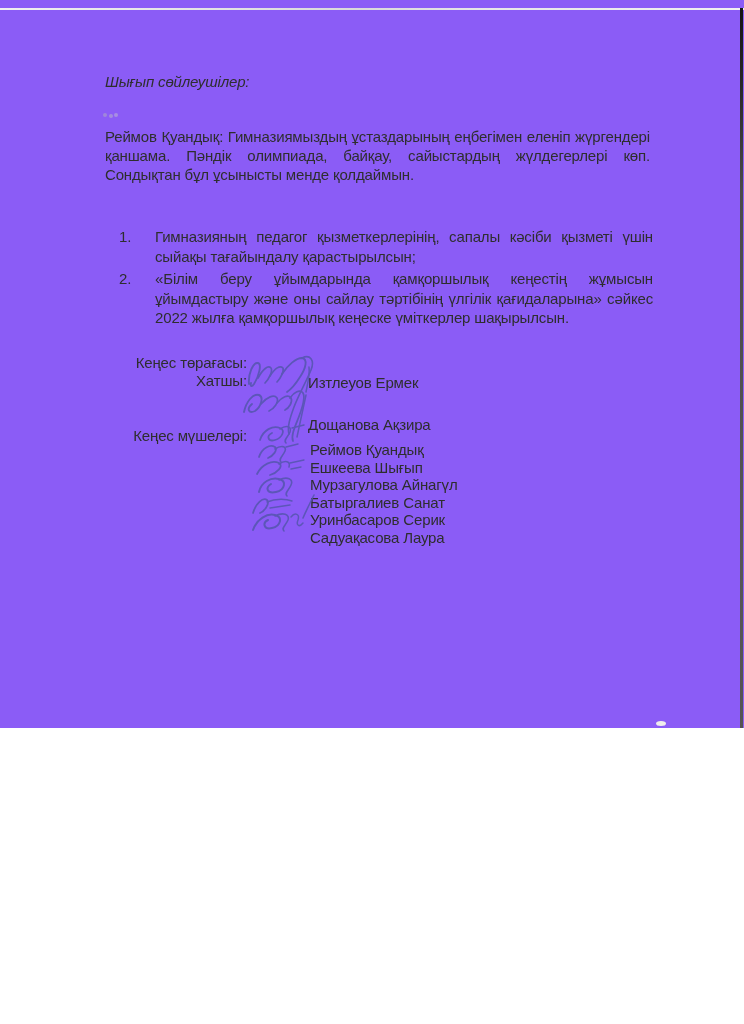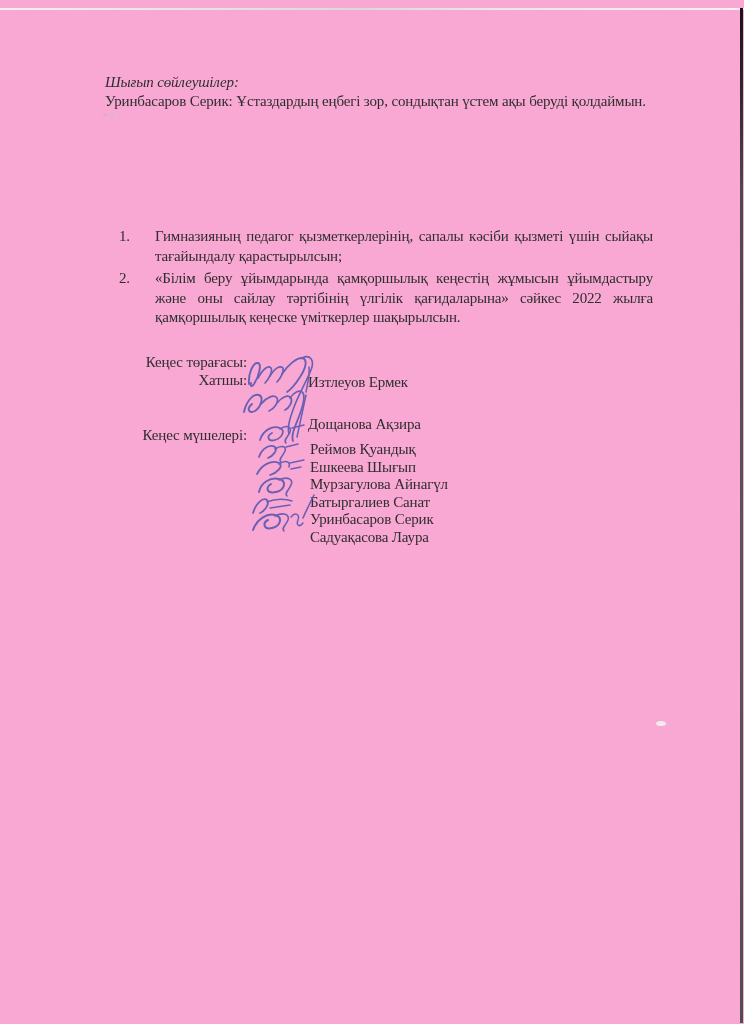--- a/index.html
+++ b/index.html
@@ -1,18 +1,18 @@
 <!DOCTYPE html>
 <html><head>
 <meta charset="utf-8">
 <style>
   html,body{margin:0;padding:0;background:#ffffff;}
   .page{
-    position:relative;width:744px;height:1024px;background:#f9a8d4;overflow:hidden;
-    font-family:Liberation Serif, serif;color:#2e2e2e;font-size:15px;
+    position:relative;width:744px;height:728px;background:#8b5cf6;overflow:hidden;
+    font-family:Liberation Sans, sans-serif;color:#2e2e2e;font-size:15px;
     letter-spacing:-0.15px;
   }
   
   .top-scan-line{position:absolute;top:8px;left:0;width:744px;height:2px;
     background:linear-gradient(to right,#f0f0f0 0%,#e3e3e3 30%,#d9d9d9 48%,#e7e7e7 65%,#f1f1f1 100%);}
   .right-scan-line{position:absolute;top:8px;right:1px;width:3px;height:1015px;
     background:linear-gradient(to bottom,#141414 0%,#262626 7%,#4a4a4a 18%,#565656 55%,#4f4f4f 100%);}
   .smudge1{position:absolute;left:103px;top:113px;width:4px;height:4px;border-radius:50%;
     background:#b9b9b9;opacity:.45;box-shadow:6px 1px 0 #c4c4c4,11px 0 0 #cccccc;}
   .smudge2{position:absolute;left:656px;top:721px;width:10px;height:5px;border-radius:50%;
@@ -41,23 +41,23 @@
 
 <div class="page">
 
   <div class="top-scan-line"></div>
   <div class="right-scan-line"></div>
   <div class="smudge1"></div>
   <div class="smudge2"></div>
 
   <div class="speakers">
     <div class="h-italic">Шығып сөйлеушілер:</div>
-    <div class="one-line">Уринбасаров Серик: Ұстаздардың еңбегі зор, сондықтан үстем ақы беруді қолдаймын.</div>
   </div>
 
+  <div class="speech2">Реймов Қуандық:  Гимназиямыздың  ұстаздарының  еңбегімен еленіп жүргендері қаншама. Пәндік олимпиада, байқау, сайыстардың жүлдегерлері көп.  Сондықтан бұл ұсынысты менде қолдаймын.</div>
 
 
   <div class="decision-list">
     <div class="li">
       <span class="num">1.</span>
       <span class="litext">Гимназияның педагог қызметкерлерінің, сапалы кәсіби қызметі үшін сыйақы тағайындалу қарастырылсын;</span>
     </div>
     <div class="li">
       <span class="num">2.</span>
       <span class="litext">«Білім беру ұйымдарында қамқоршылық кеңестің жұмысын ұйымдастыру және оны сайлау тәртібінің үлгілік қағидаларына» сәйкес 2022 жылға қамқоршылық кеңеске үміткерлер шақырылсын.</span>

